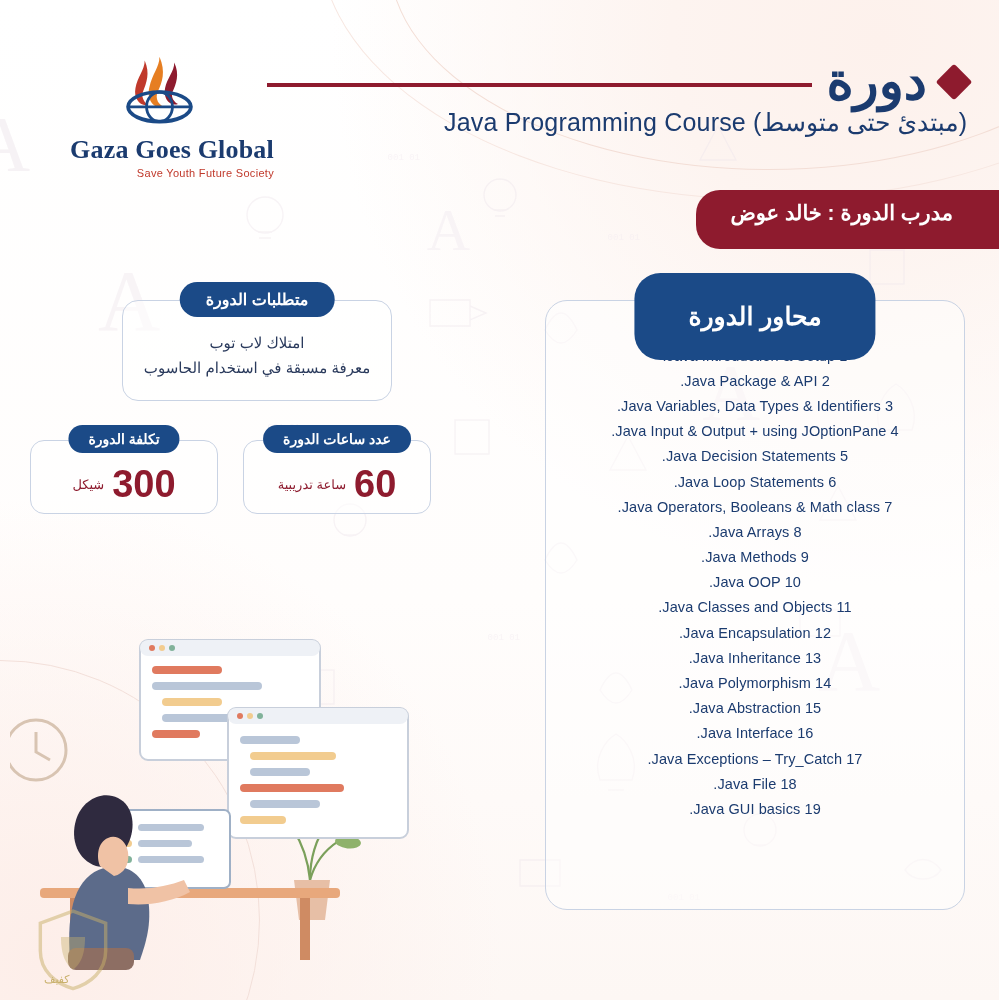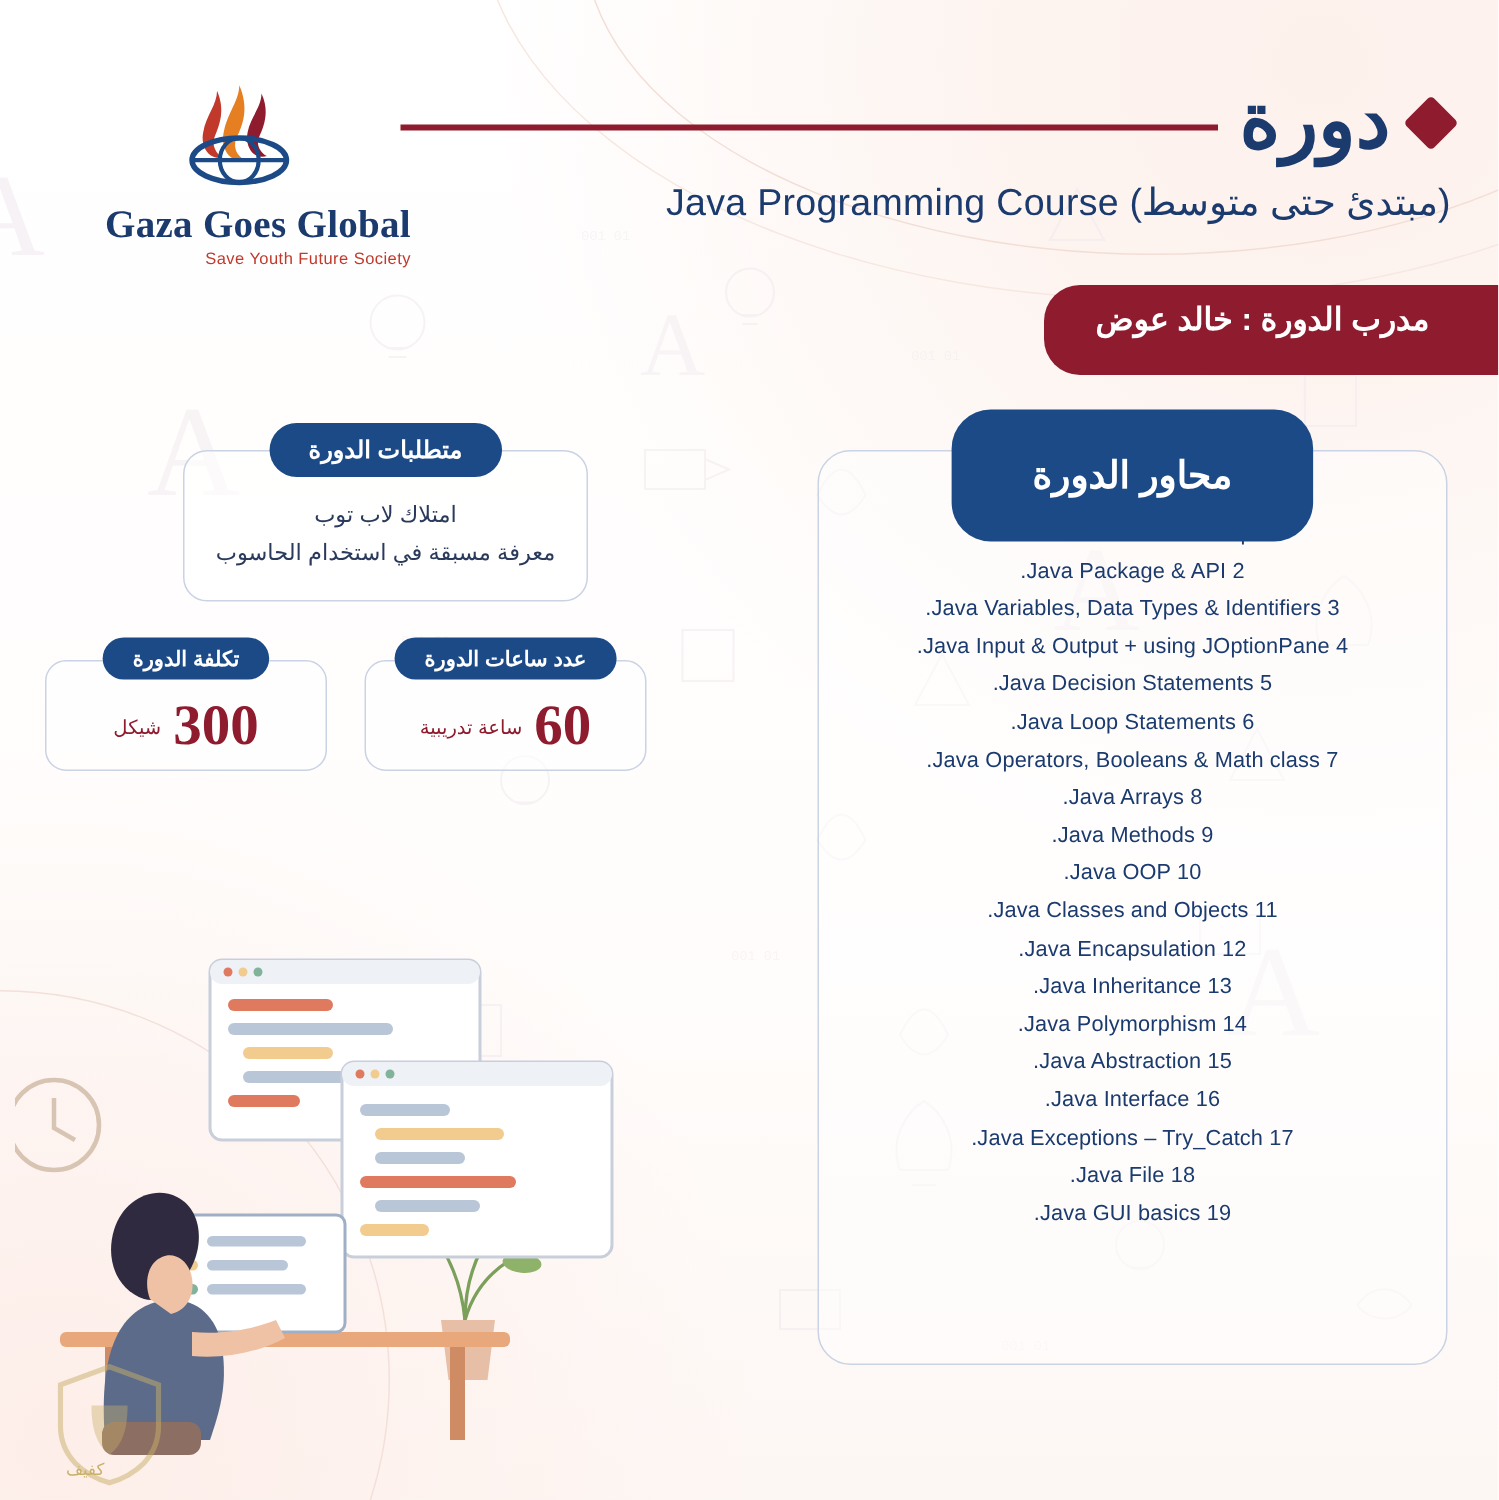--- a/index.html
+++ b/index.html
@@ -62,21 +62,21 @@
     border-radius: 3px; flex: none;
   }
   .title-ar {
     font-family: "Liberation Serif", serif;
     font-size: 52px; font-weight: bold; color: #1b3b6f; line-height: 1;
   }
   .title-rule {
     flex: 1 1 auto; height: 4px; background: #8e1b2e; margin-top: 6px; min-width: 200px;
   }
   .subtitle {
-    margin-top: 12px; font-size: 25px; color: #1b3b6f; letter-spacing: .2px;
+    font-size: 25px; color: #1b3b6f; letter-spacing: .2px;
     direction: rtl; white-space: nowrap;
   }
   .subtitle .en { font-family: "Liberation Sans", sans-serif; }
 
   .trainer-bar {
     position: absolute; right: 0; top: 190px;
     background: #8e1b2e; color: #ffffff;
     padding: 11px 46px 24px 34px;
     border-top-left-radius: 24px; border-bottom-left-radius: 24px;
     font-size: 21px; font-weight: bold; letter-spacing: .2px;
@@ -109,21 +109,21 @@
   .stat-pill {
     position: absolute; top: -16px; left: 50%; transform: translateX(-50%);
     background: #1b4a87; color: #fff; border-radius: 16px;
     padding: 6px 20px; font-size: 14px; font-weight: bold; white-space: nowrap;
   }
   .stat-body {
     position: absolute; inset: 0; display: flex; align-items: center;
     justify-content: center; gap: 8px; padding-top: 14px;
   }
   .stat-num {
-    font-family: Liberation Serif, serif;
+    font-family: Liberation Sans, sans-serif;
     font-size: 38px; font-weight: bold; color: #8e1b2e; line-height: 1;
   }
   .stat-unit { font-size: 13px; color: #8e1b2e; }
 
   
   .topics-card {
     position: absolute; right: 34px; top: 300px;
     width: 420px; height: 610px;
     border: 1px solid #c9d3e4; border-radius: 22px;
     background: rgba(255,255,255,.45);

